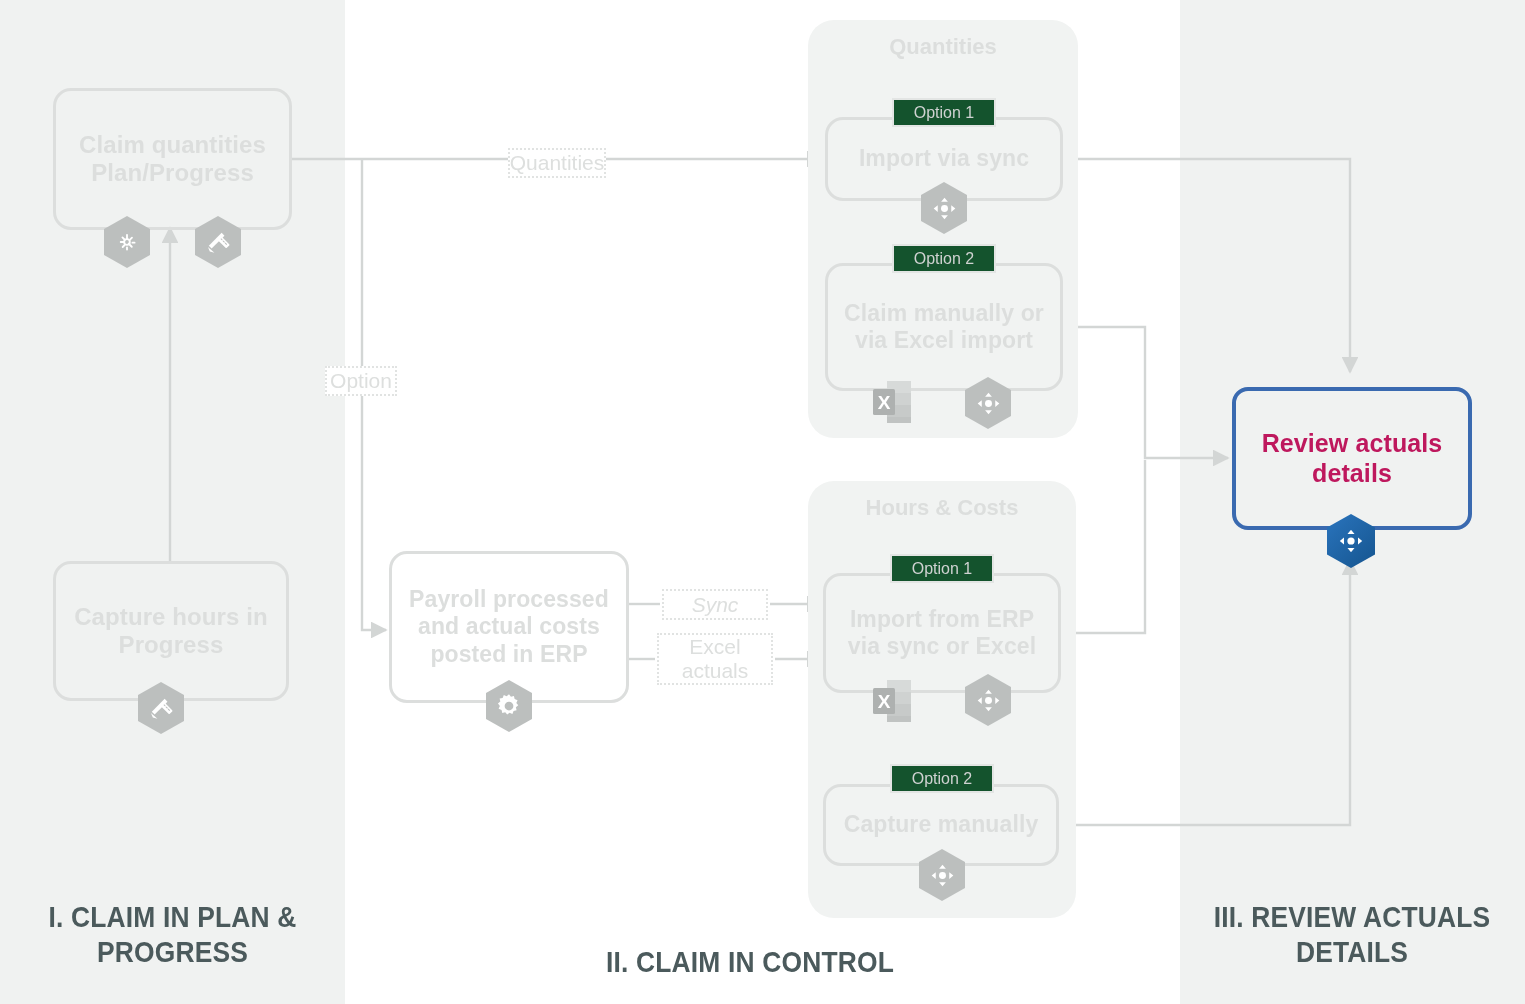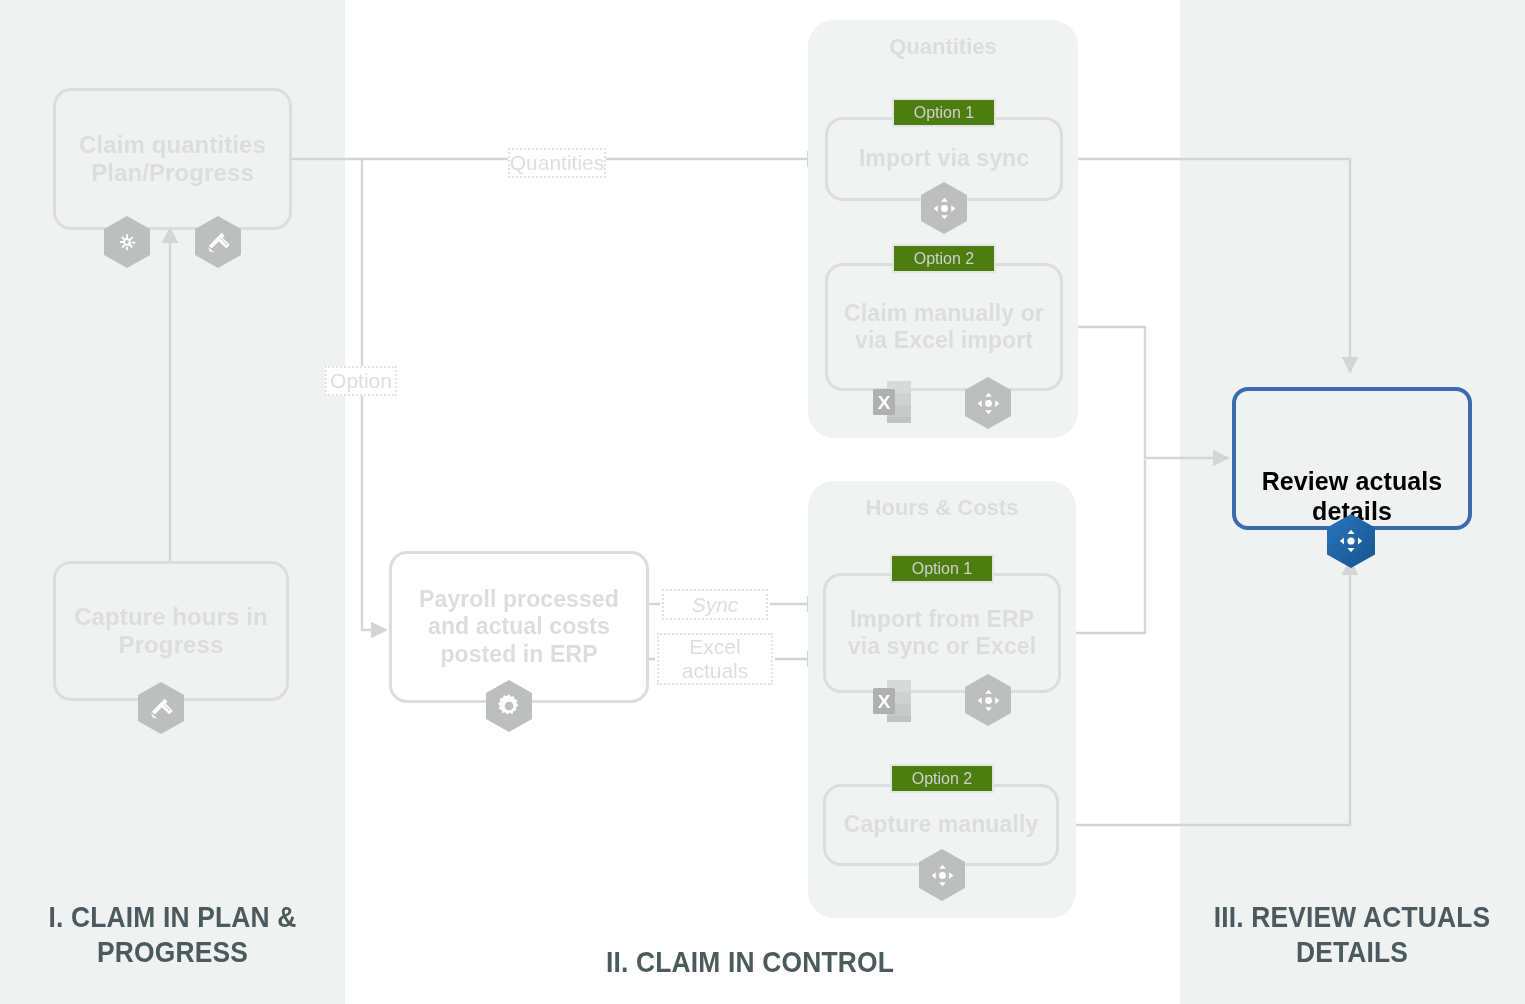--- a/index.html
+++ b/index.html
@@ -32,24 +32,23 @@
     color:#dcdedd;
     line-height:1.18;
     letter-spacing:.1px;
   }
   .node.plain{background:transparent;}
   .node.onwhite{background:#ffffff;}
 
   
   .node.hl{
     border:4px solid #3a6ab0;
-    color:#000000;
+    color:#be185d;
     background:#f0f2f1;
     border-radius:16px;
-    align-items:flex-end;
   }
 
   
   .group{
     position:absolute;
     box-sizing:border-box;
     background:#f1f3f2;
     border-radius:26px;
   }
   .group-title{
@@ -57,21 +56,21 @@
     text-align:center;
     font-weight:bold;
     font-size:22px;
     color:#dcdedd;
   }
 
   
   .opt-tag{
     position:absolute;
     box-sizing:border-box;
-    background:#4d7c0f;
+    background:#14532d;
     border:2px solid #e3e5e4;
     color:#cfd2d1;
     font-size:16px;
     display:flex;align-items:center;justify-content:center;
     z-index:4;
   }
 
   
   .edge-label{
     position:absolute;
@@ -211,21 +210,21 @@
   </div>
 
   <div class="edge-label" style="left:508px;top:148px;width:98px;height:30px;">
     <span>Quantities</span>
   </div>
 
   <div class="edge-label" style="left:325px;top:366px;width:72px;height:30px;">
     <span>Option</span>
   </div>
 
-  <div class="node onwhite" style="left:389px;top:551px;width:260px;height:152px;font-size:23px;padding:8px 16px;">
+  <div class="node onwhite" style="left:389px;top:551px;width:240px;height:152px;font-size:23px;padding:8px 16px;">
     <span>Payroll processed and actual costs posted in ERP</span>
   </div>
 
   <div class="hex" style="left:486px;top:680px;">
     <svg width="30" height="30" viewBox="0 0 24 24">
       <path fill="#ffffff" d="M12 2.6 l1.55 1.9 2.4-.55 .55 2.4 2.35 .95-1.0 2.25 1.55 1.9-1.9 1.55 .55 2.4-2.4 .55-.95 2.35-2.25-1.0-1.9 1.55-1.55-1.9-2.4 .55-.55-2.4-2.35-.95 1.0-2.25-1.55-1.9 1.9-1.55-.55-2.4 2.4-.55 .95-2.35 2.25 1.0z"></path>
       <circle cx="12" cy="12" r="3.5" fill="#bcbfbe"></circle>
     </svg>
   </div>
 

